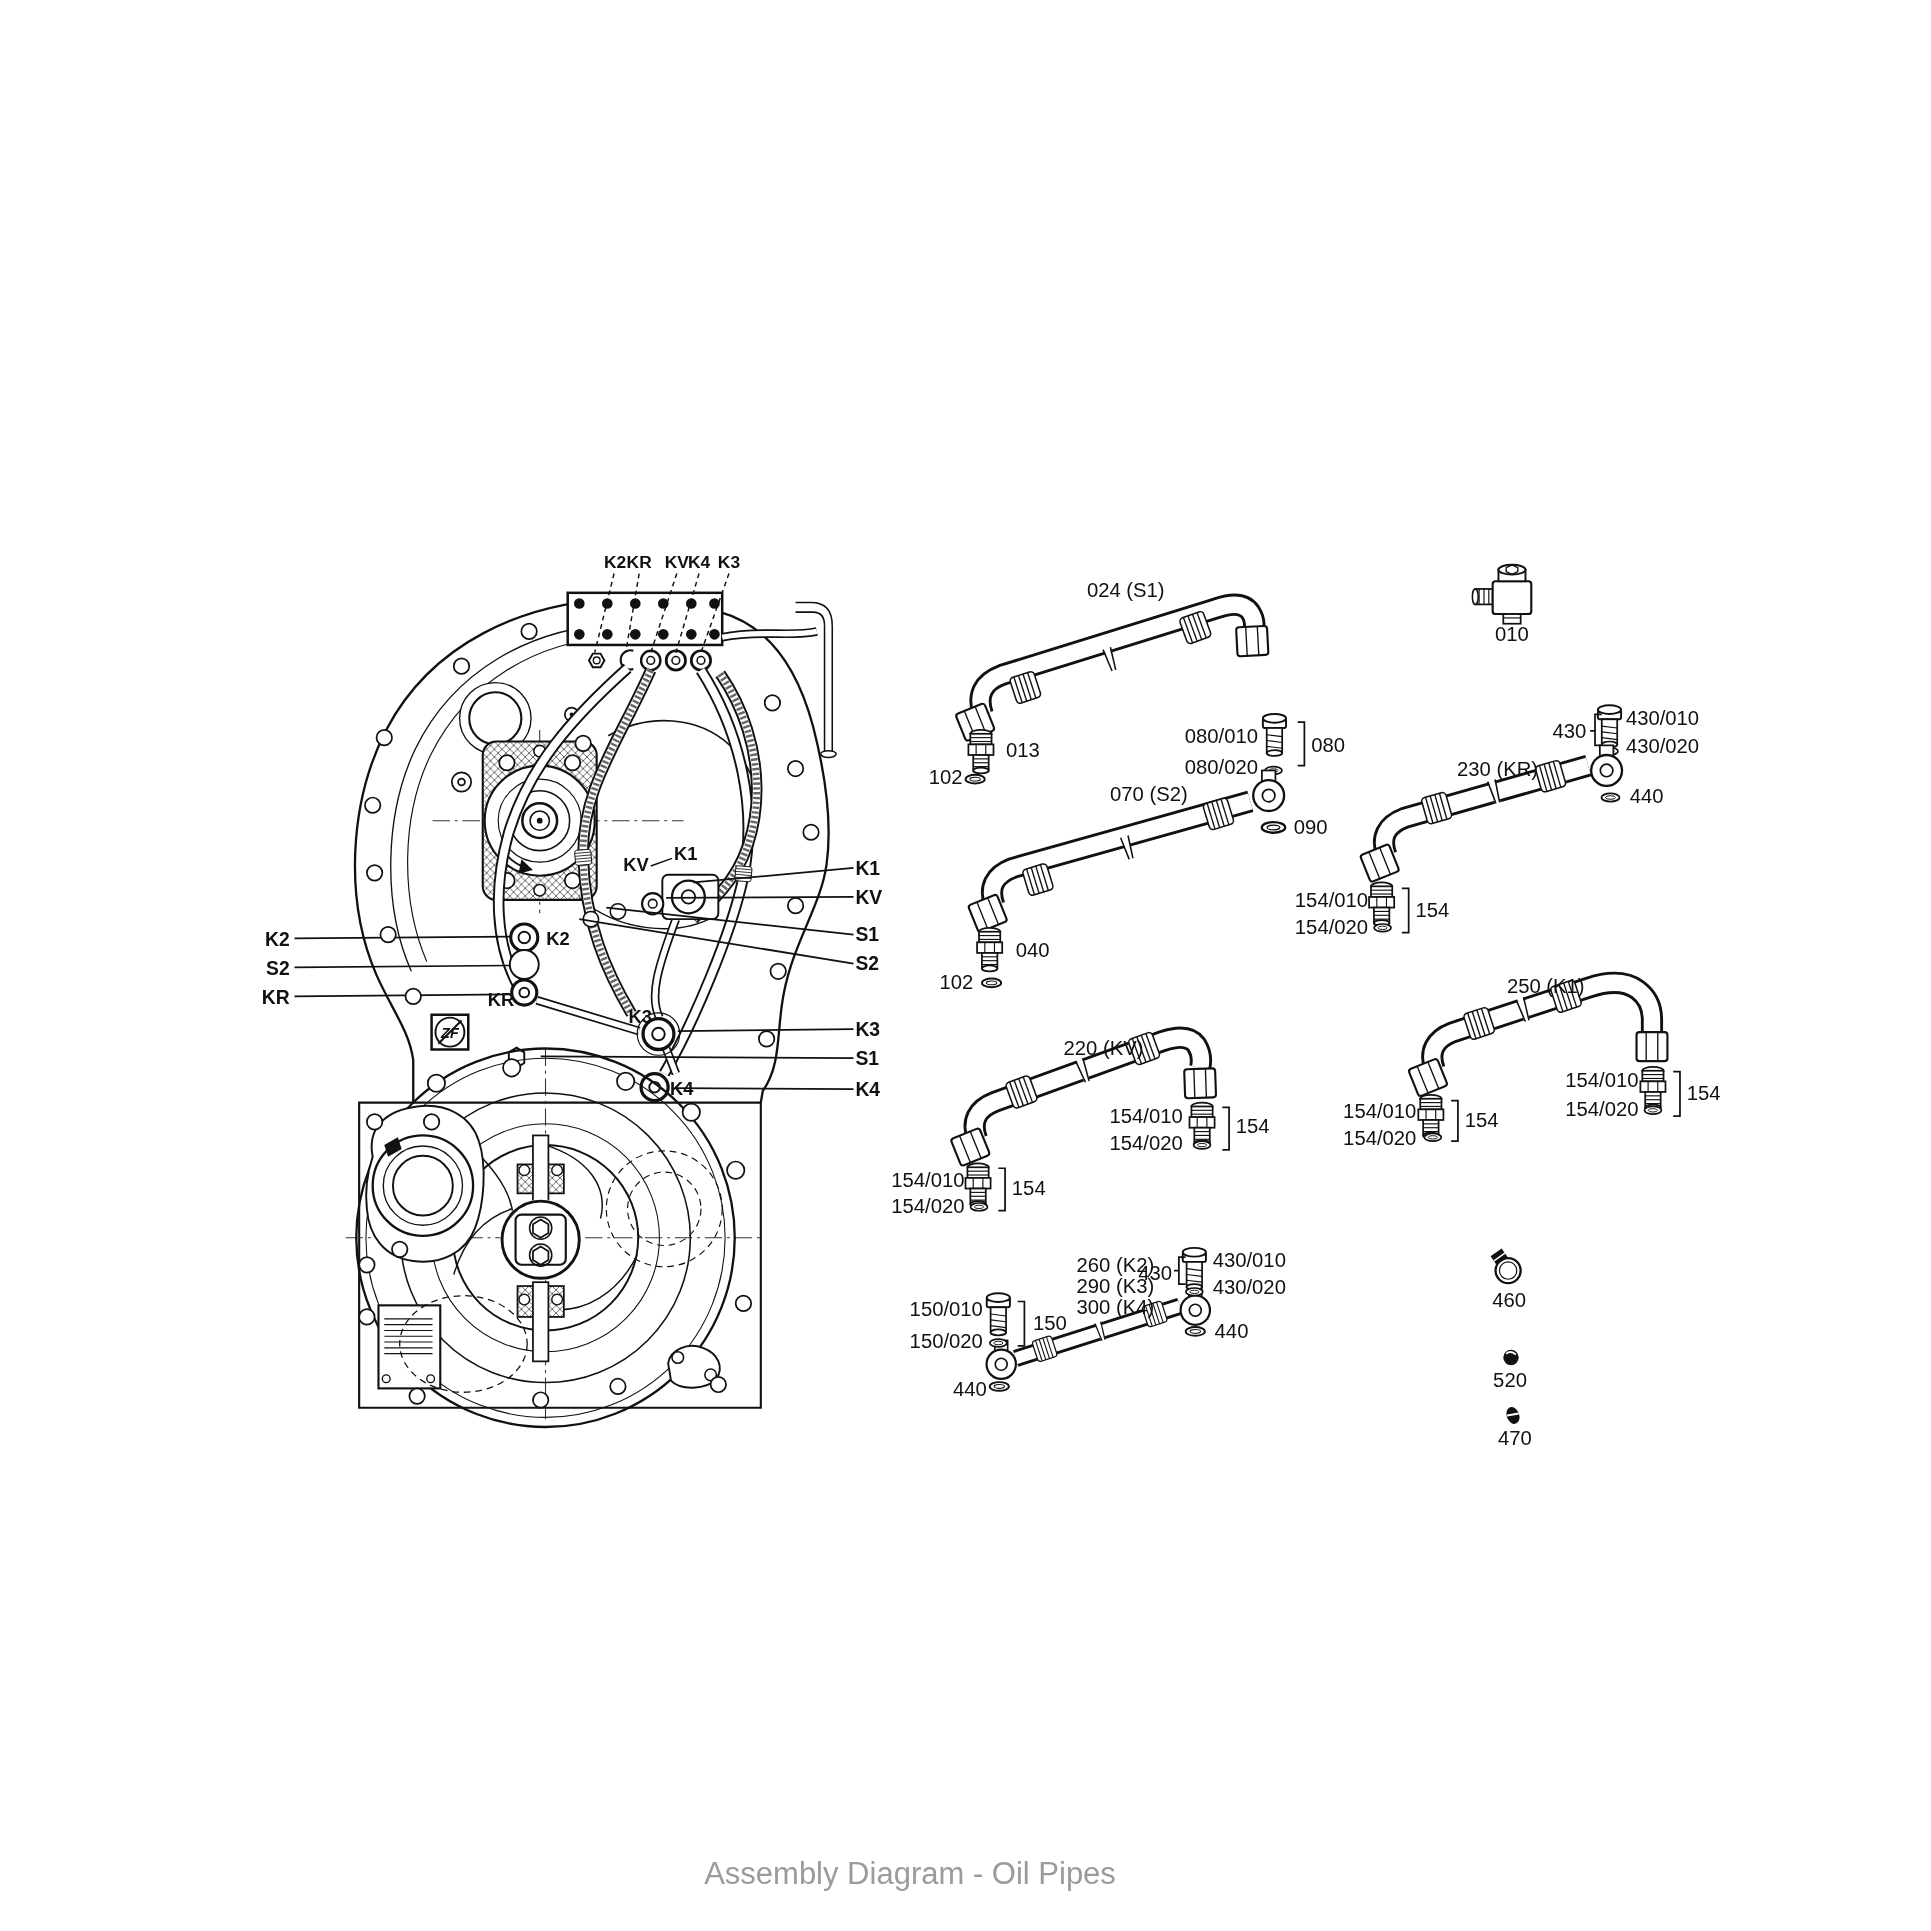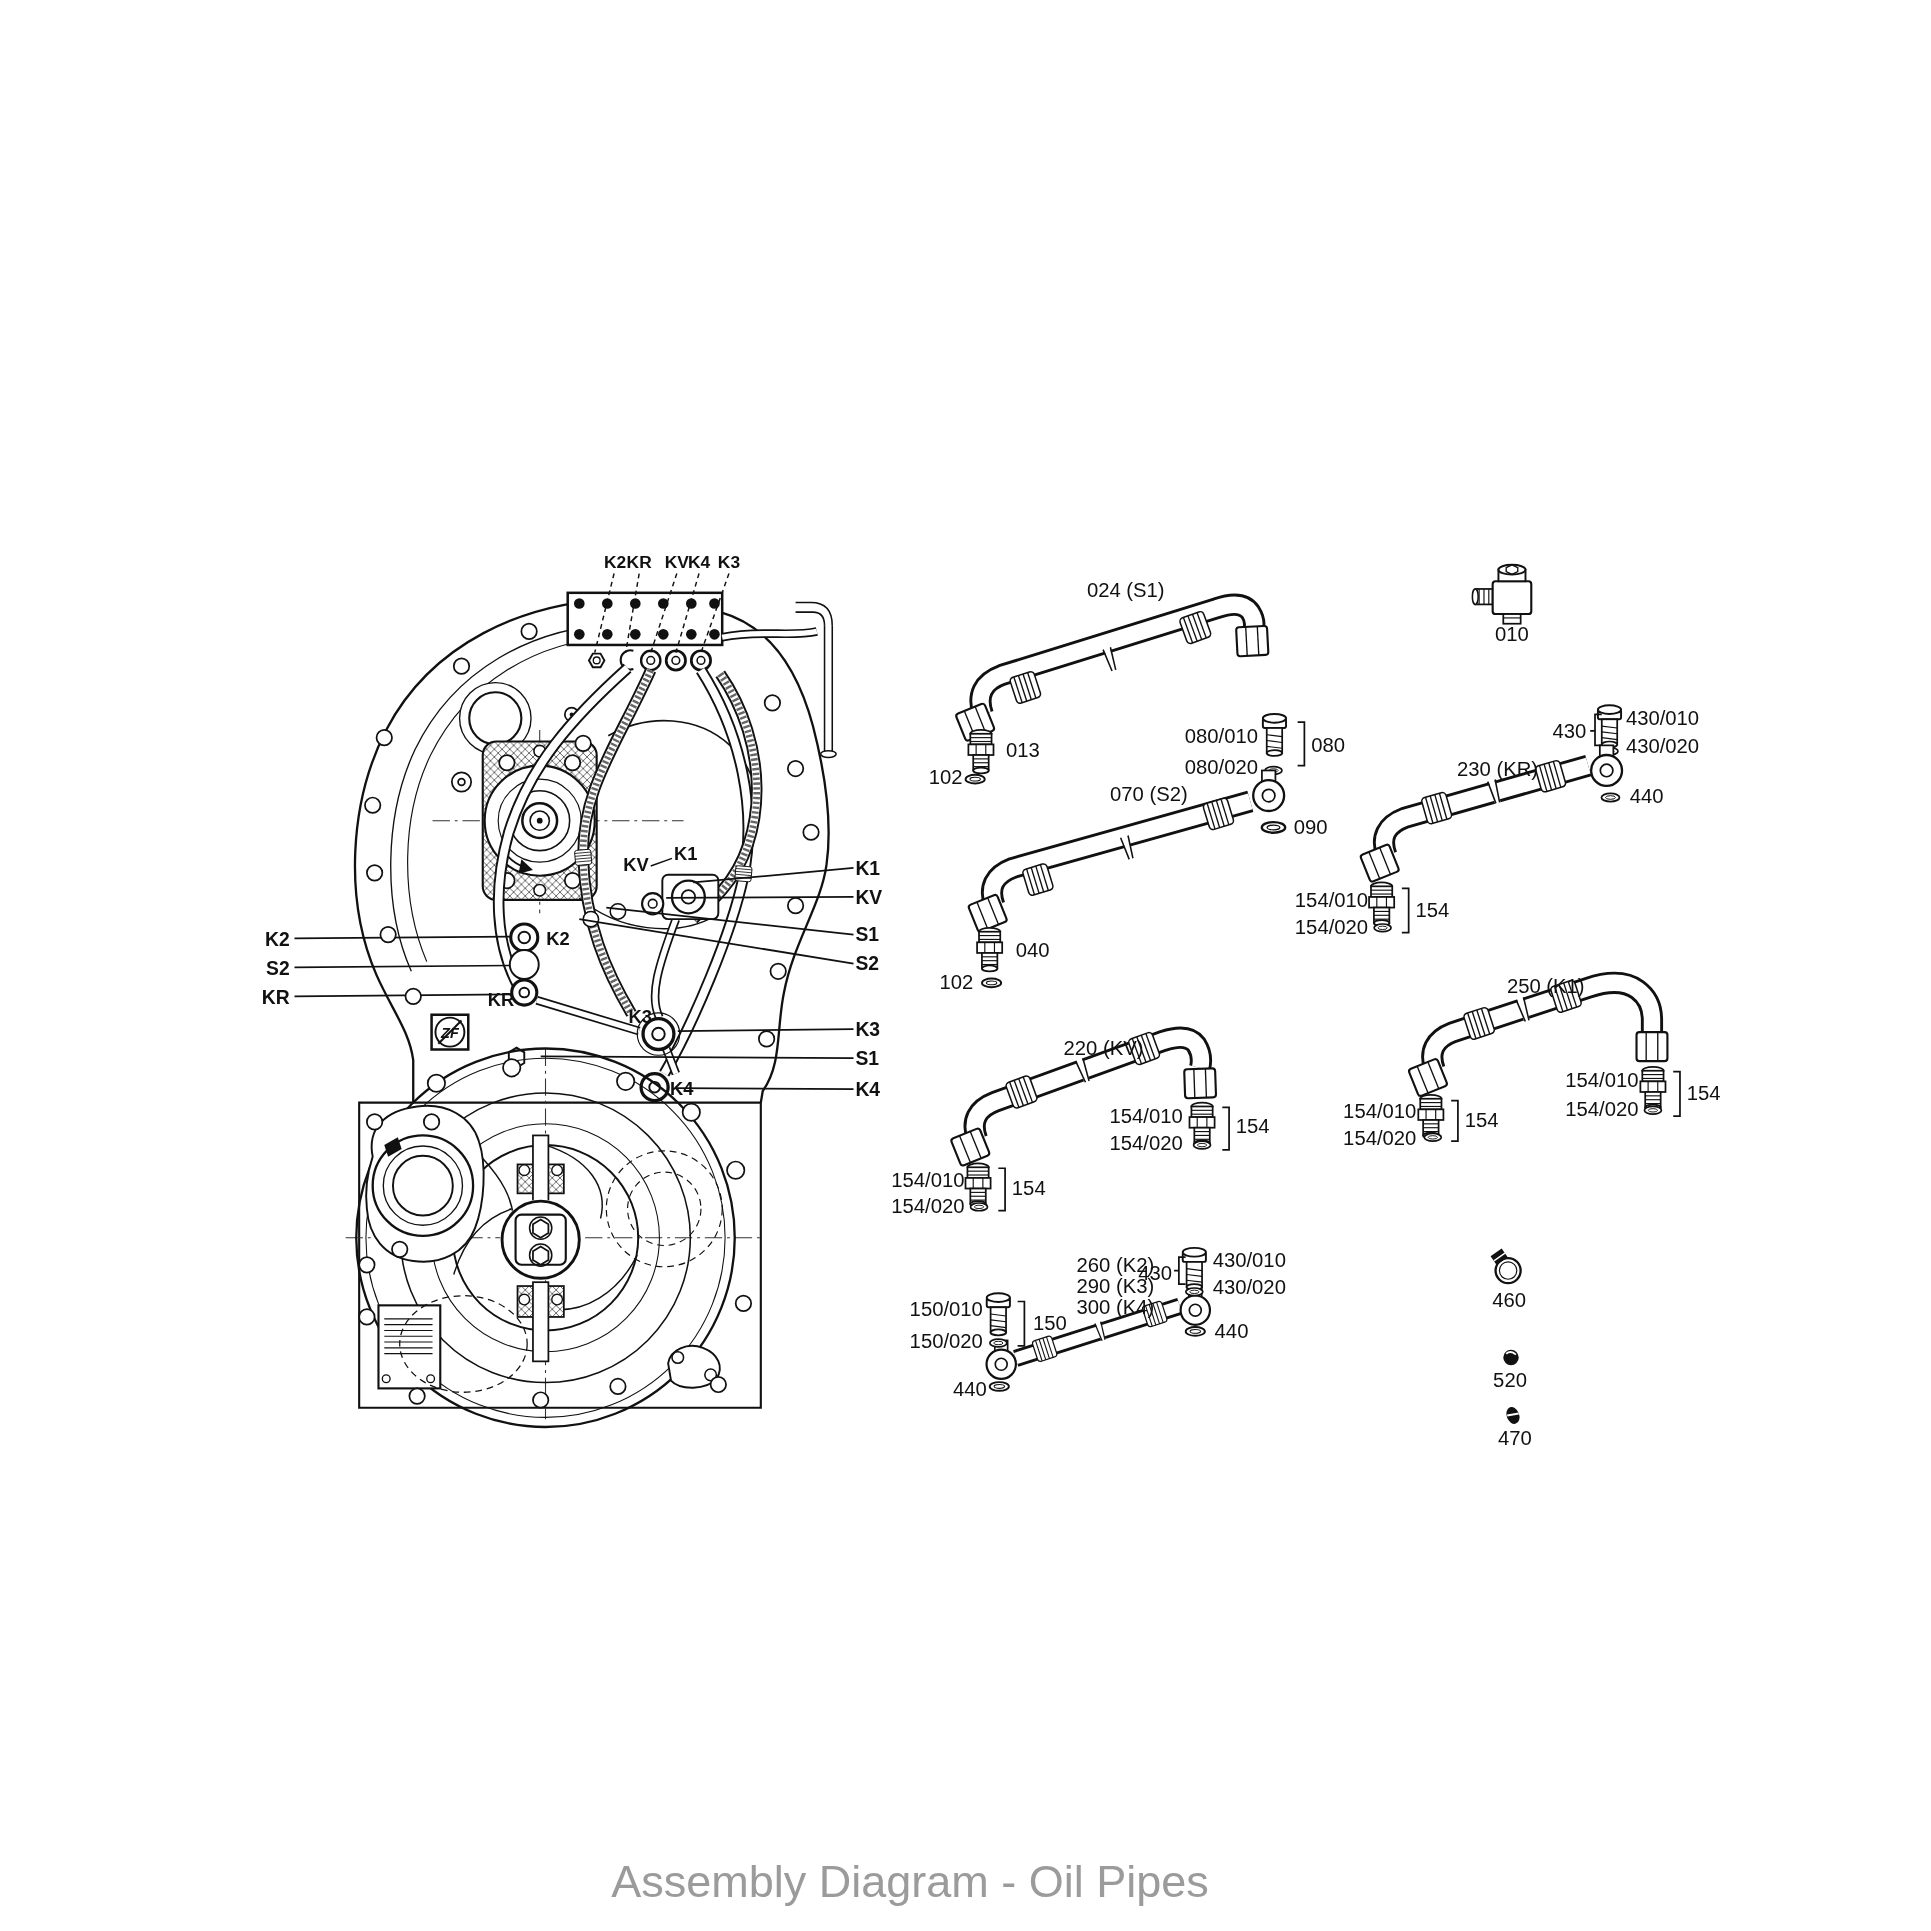--- a/index.html
+++ b/index.html
@@ -19,21 +19,21 @@
   .to{stroke:#111;stroke-width:23;fill:none;}
   .ti{stroke:#fff;stroke-width:17;fill:none;}
   .to2{stroke:#111;stroke-width:12;fill:none;}
   .ti2{stroke:#fff;stroke-width:8;fill:none;}
   .to3{stroke:#111;stroke-width:9;fill:none;}
   .ti3{stroke:#fff;stroke-width:5.5;fill:none;}
   .tos{stroke:#111;stroke-width:18;fill:none;}
   .tis{stroke:#fff;stroke-width:12;fill:none;}
   .braid{stroke:#666;stroke-width:7;fill:none;stroke-dasharray:2.5 2.5;}
   #caption{position:absolute;top:1856px;left:910px;transform:translateX(-50%);
-           font-size:45px;color:#9b9b9b;white-space:nowrap;}
+           font-size:31px;color:#9b9b9b;white-space:nowrap;}
 </style>
 </head>
 <body>
 
 <div id="canvas">
 <svg width="1931" height="1931" viewBox="0 0 2000 2000" xmlns="http://www.w3.org/2000/svg">
   <defs>
     <pattern id="xh" width="8" height="8" patternUnits="userSpaceOnUse">
       <rect width="8" height="8" fill="#fff"></rect>
       <path d="M0,8 L8,0 M0,0 L8,8 M-1,1 L1,-1 M7,9 L9,7 M-1,7 L1,9 M7,-1 L9,1" stroke="#555" stroke-width="0.9"></path>

